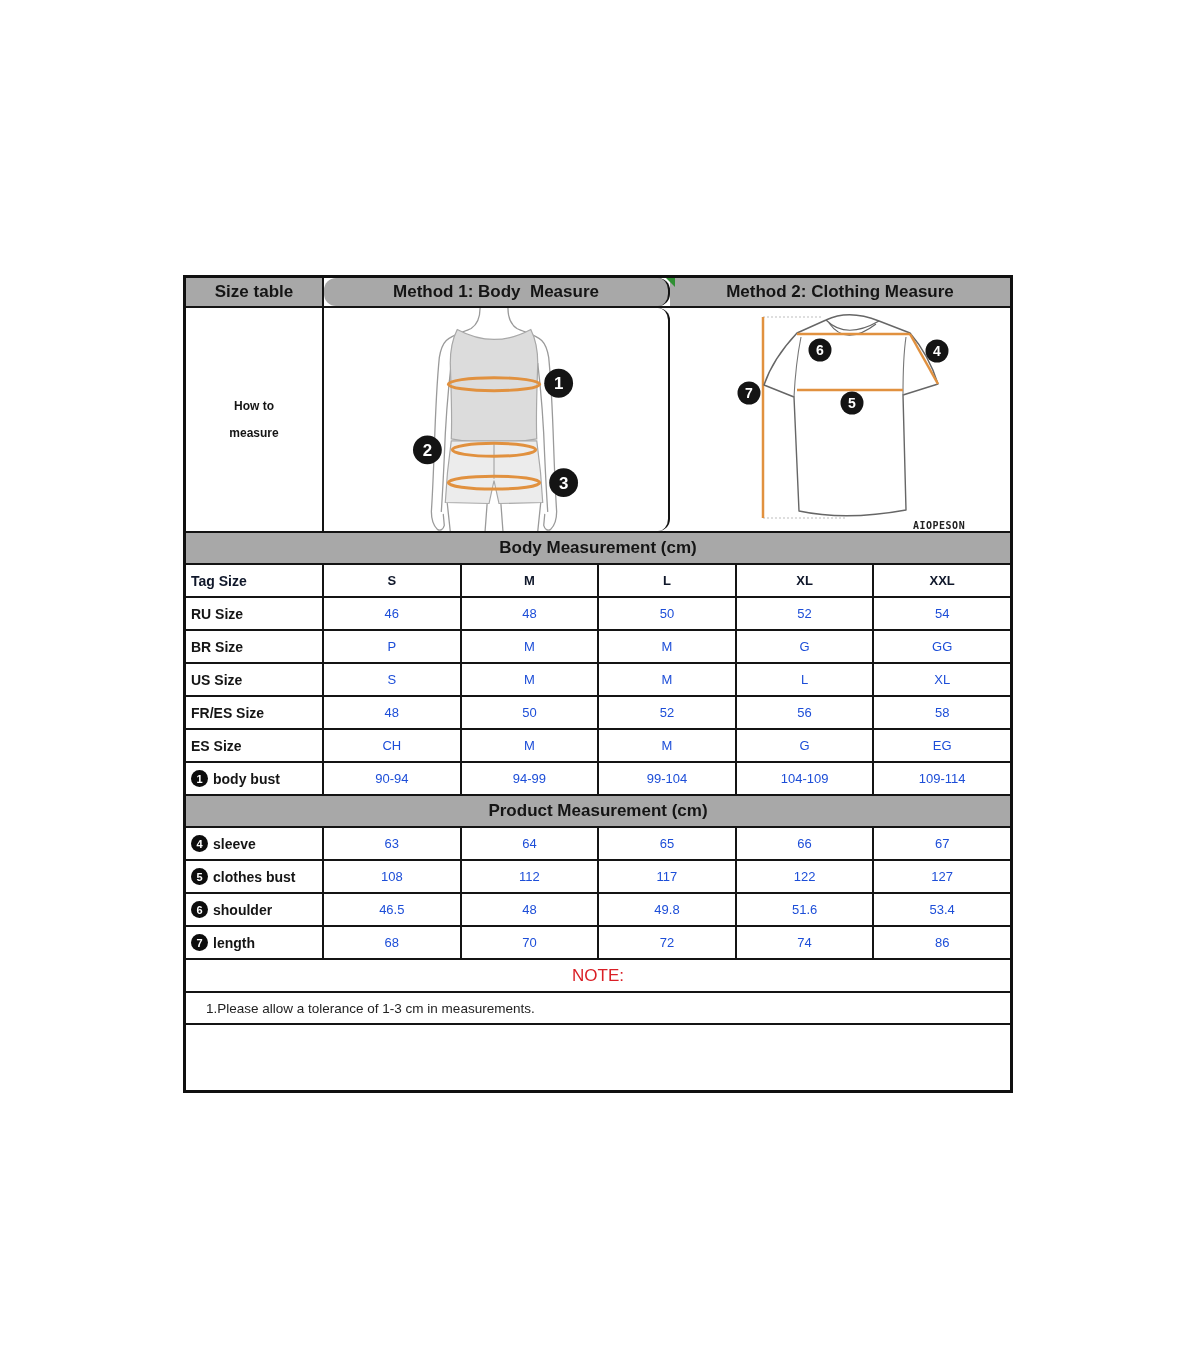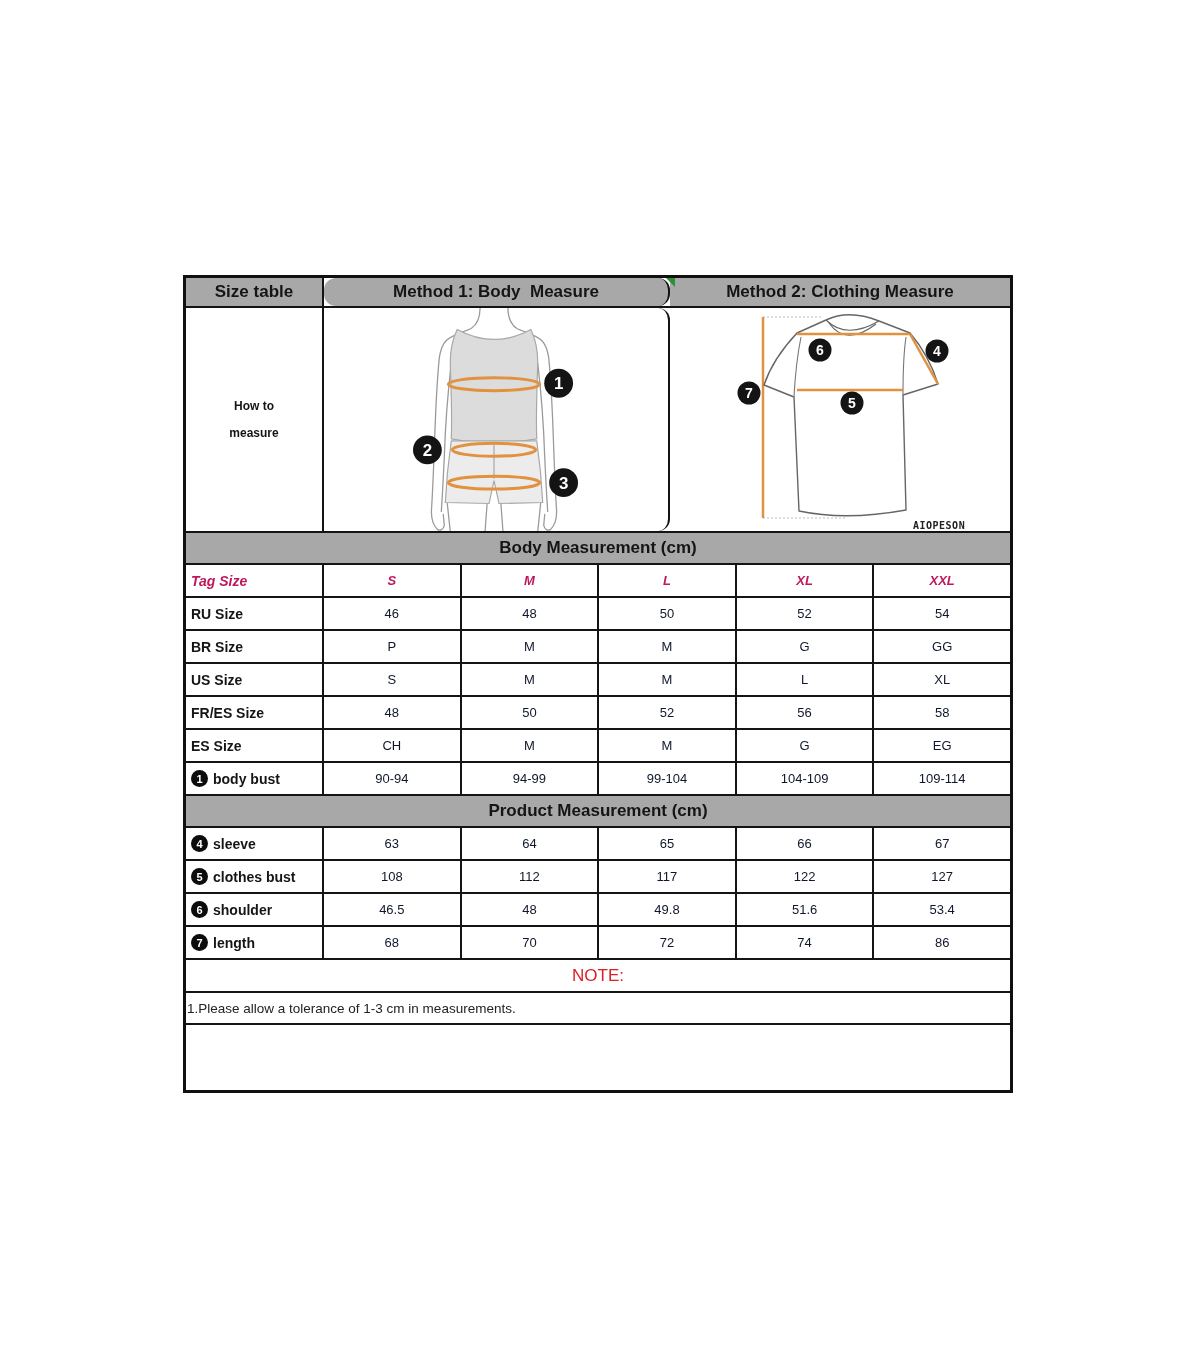--- a/index.html
+++ b/index.html
@@ -16,32 +16,32 @@
   .c { border-right:2px solid #141414; display:flex; align-items:center; justify-content:center; overflow:hidden; }
   .c.last { border-right:none; }
   .gray { background:#a8a8a8; }
   .hdr-c { font-weight:bold; font-size:17px; white-space:pre; }
   .r-head { height:30px; }
   .r-illu { height:225px; }
   .band { height:32px; background:#a8a8a8; display:flex; align-items:center; justify-content:center;
           font-weight:bold; font-size:17px; border-bottom:2px solid #141414; }
   .r-std { height:33px; }
   .label-c { width:138px; justify-content:flex-start; padding-left:5px; font-weight:bold; font-size:14px; flex:none; }
-  .val-c { flex:1; font-size:13px; color:#0f172a; }
-  .red { color:#be185d;font-style:italic; }
+  .val-c { flex:1; font-size:13px; color:#1d4ed8; }
+  .red { color:#0f172a; }
   .val-c.red { font-weight:bold; }
   .howto { width:138px; flex:none; flex-direction:column; font-weight:bold; font-size:12px; line-height:27px; }
   .illu-body { width:346px; flex:none;border-radius:12px; }
   .illu-shirt { flex:1; }
   .mk { width:17px; height:17px; border-radius:50%; background:#0c0c0c; color:#fff; font-size:11px;
         font-weight:bold; display:inline-flex; align-items:center; justify-content:center;
         margin-right:5px; flex:none; }
   .note-title { height:33px; display:flex; align-items:center; justify-content:center;
                 color:#da1f26; font-size:17px; border-bottom:2px solid #141414; }
-  .note-line { height:32px; display:flex; align-items:center; padding-left:1px; font-size:13.5px;
+  .note-line { height:32px; display:flex; align-items:center; padding-left:20px; font-size:13.5px;
                border-bottom:2px solid #141414; color:#222; }
   .note-line.last { border-bottom:none; }
   .green-mark { position:absolute; left:480px; top:0; width:9px; height:9px; background:#2f8f33;
                 clip-path:polygon(100% 0, 100% 100%, 0 0); }
   svg { display:block; }
   svg text { font-family:"Liberation Sans", sans-serif; }
   svg text.brand { font-family:"DejaVu Sans Mono", monospace; }
 </style>
 </head>
 <body>

